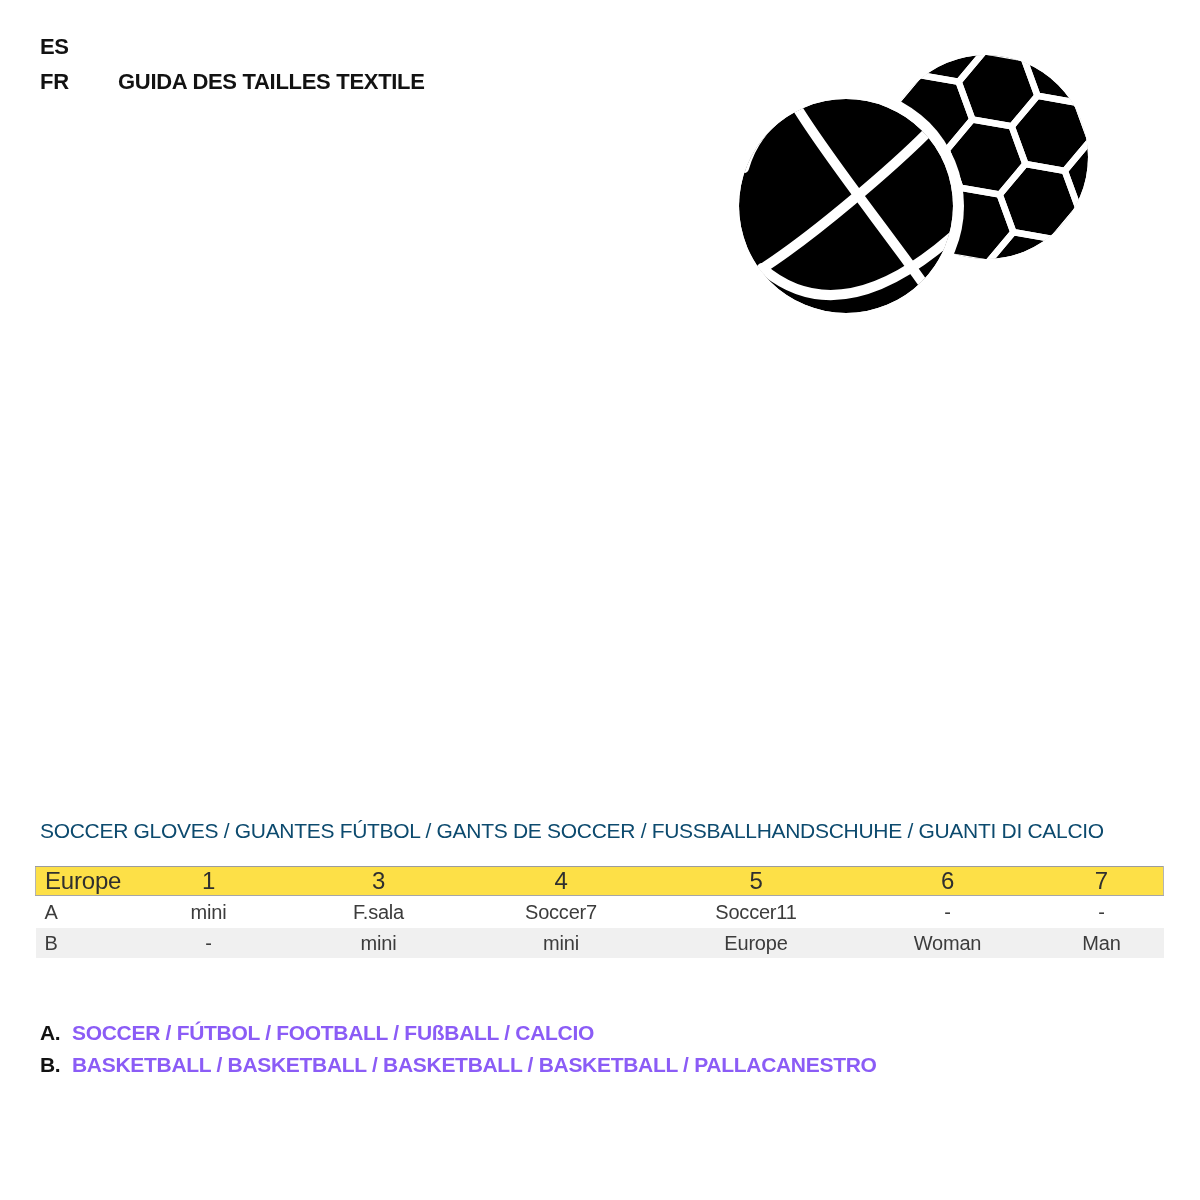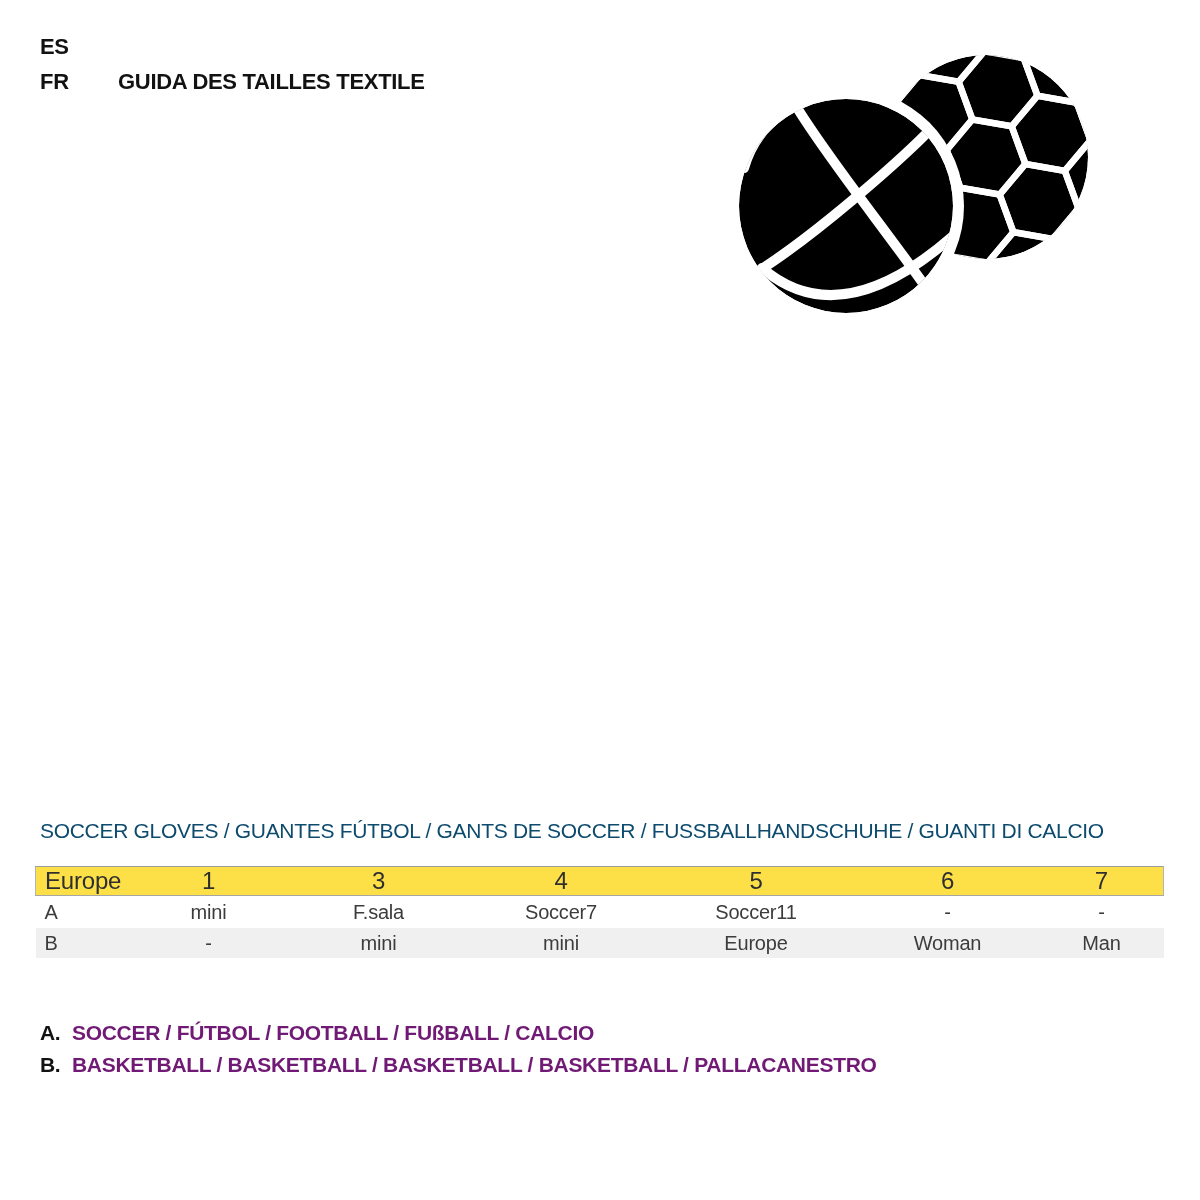--- a/index.html
+++ b/index.html
@@ -35,21 +35,21 @@
   .size-table thead th:first-child{border-left:1px solid #b4b4b4;}
   .size-table thead th:last-child{border-right:1px solid #b4b4b4;}
   .size-table td{font-size:20px;color:#3c3c3c;}
   .size-table tr.row-a td{height:32px;background:#ffffff;}
   .size-table tr.row-b td{height:30px;background:#f0f0f0;}
   .size-table .lbl{text-align:left;padding-left:9px;}
   
   .notes{position:absolute;left:40px;top:1020px;}
   .note-row{display:flex;line-height:26px;margin-bottom:6px;}
   .note-label{width:32px;font-weight:700;font-size:21px;color:#121212;letter-spacing:-0.3px;}
-  .note-text{font-weight:700;font-size:21px;color:#701a75;letter-spacing:-0.3px;white-space:nowrap;}
+  .note-text{font-weight:700;font-size:21px;color:#8b5cf6;letter-spacing:-0.3px;white-space:nowrap;}
 </style>
 </head>
 <body>
 
 <div class="lang-block">
   <div class="lang-row">
     <span class="lang-code">ES</span>
   </div>
   <div class="lang-row">
     <span class="lang-code">FR</span>

